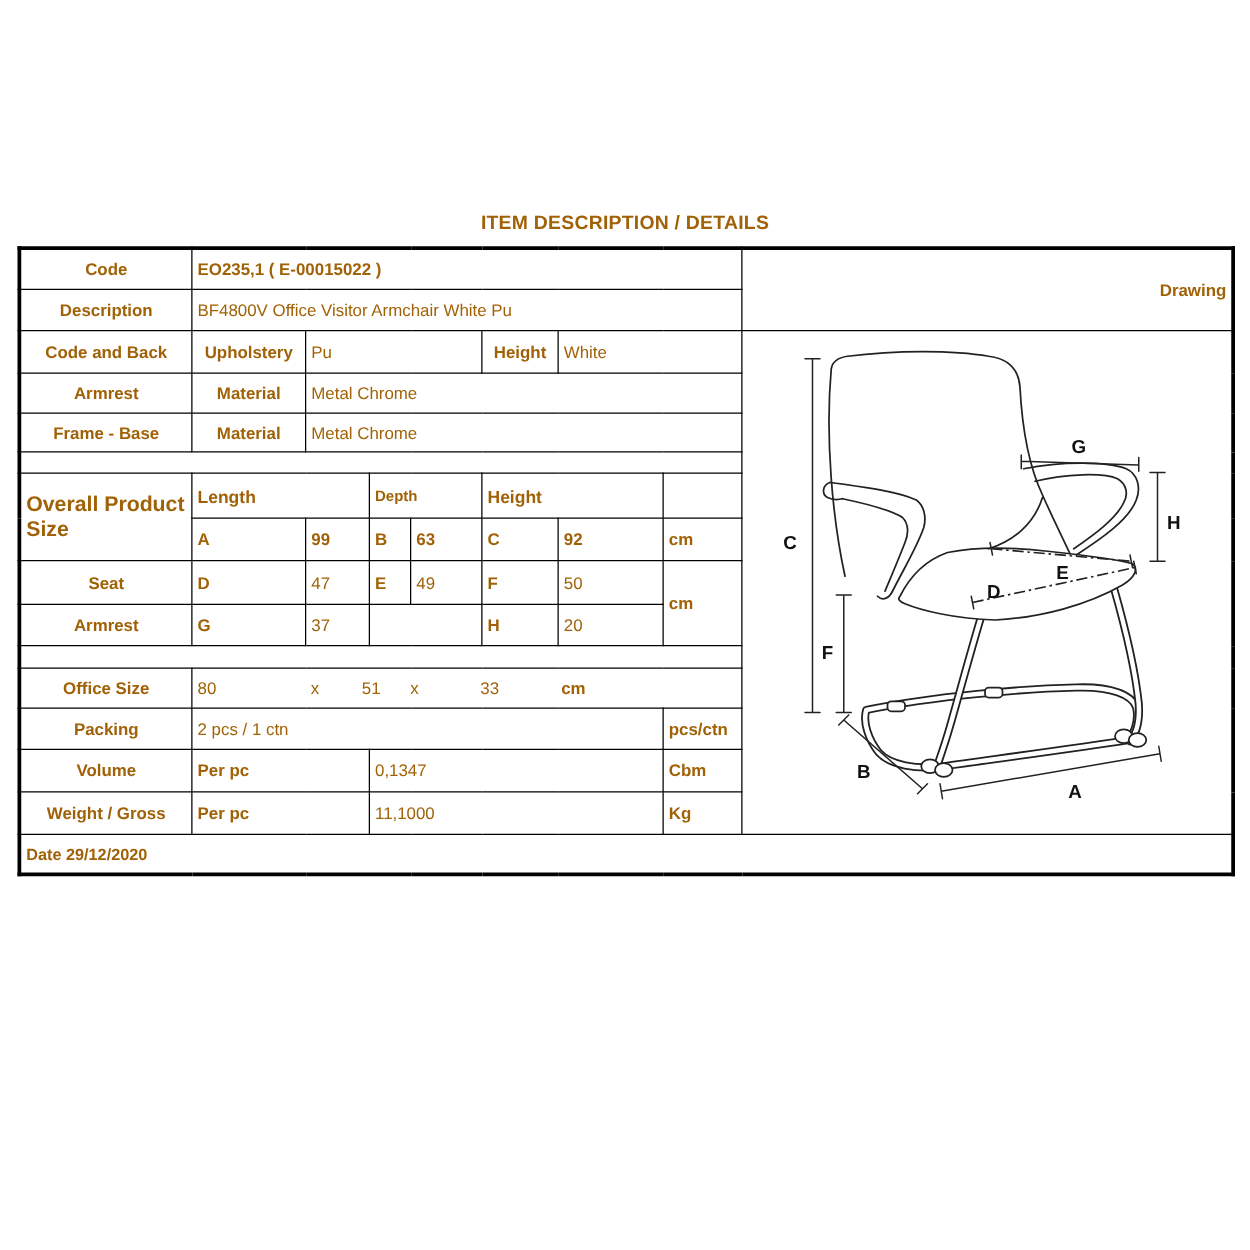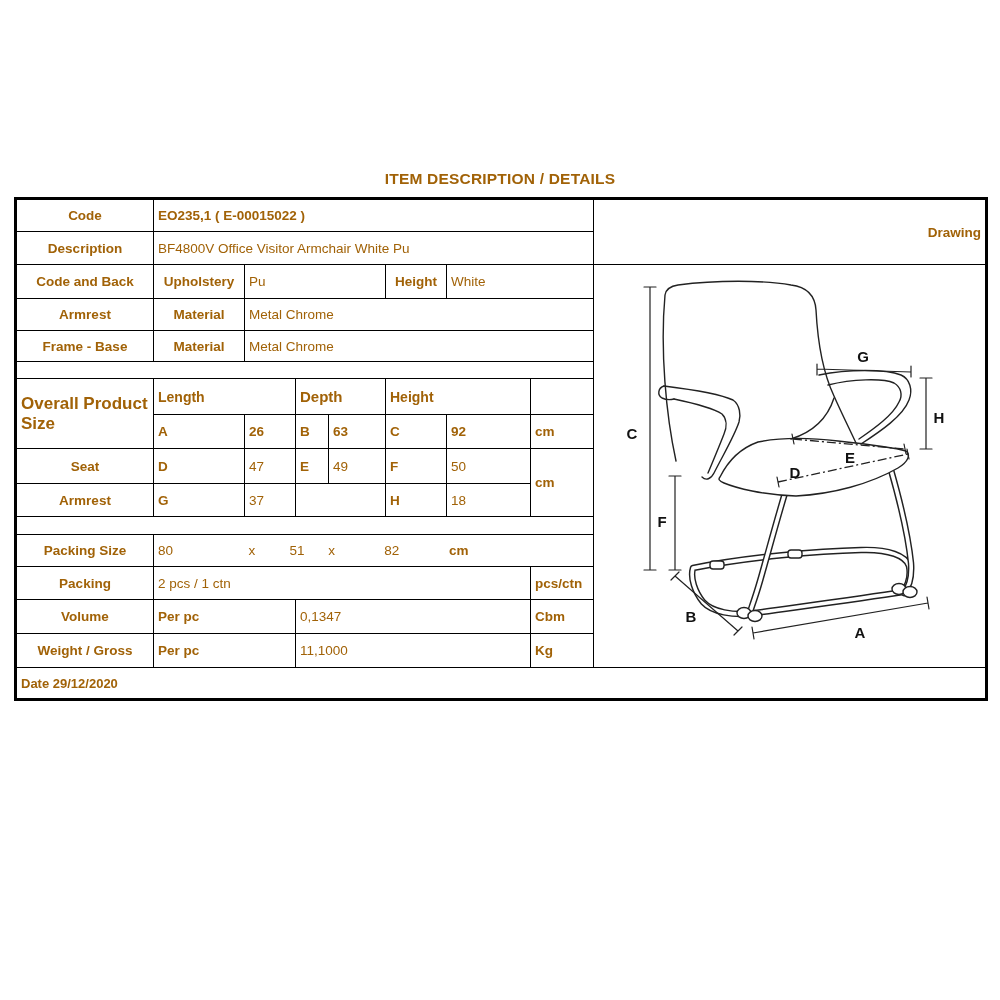--- a/index.html
+++ b/index.html
@@ -150,28 +150,28 @@
         <td class="c" colspan="6">Metal Chrome</td>
       </tr>
 
       <tr style="height:17px">
         <td colspan="8"></td>
       </tr>
 
       <tr style="height:34px">
         <td class="yellow c b" rowspan="2" style="font-size:17px">Overall Product Size</td>
         <td class="yellow c b" colspan="2" style="font-size:14px">Length</td>
-        <td class="yellow c b" colspan="2" style="font-size:15px">Depth</td>
+        <td class="yellow c b" colspan="2" style="font-size:12px">Depth</td>
         <td class="yellow c b" colspan="2" style="font-size:14px">Height</td>
         <td class="yellow"></td>
       </tr>
 
       <tr style="height:34px">
         <td class="yellow c b">A</td>
-        <td class="yellow c b">26</td>
+        <td class="yellow c b">99</td>
         <td class="yellow c b">B</td>
         <td class="yellow c b">63</td>
         <td class="yellow c b">C</td>
         <td class="yellow c b">92</td>
         <td class="yellow unit">cm</td>
       </tr>
 
       <tr style="height:33px">
         <td class="lbl">Seat</td>
         <td class="c b">D</td>
@@ -182,36 +182,36 @@
         <td class="c">50</td>
         <td class="unit" rowspan="2">cm</td>
       </tr>
 
       <tr style="height:33px">
         <td class="lbl">Armrest</td>
         <td class="c b">G</td>
         <td class="c">37</td>
         <td colspan="2"></td>
         <td class="c b">H</td>
-        <td class="c">18</td>
+        <td class="c">20</td>
       </tr>
 
       <tr style="height:18px">
         <td colspan="8" class="gray"></td>
       </tr>
 
       <tr style="height:32px">
-        <td class="lbl">Packing Size</td>
+        <td class="lbl">Office Size</td>
         <td colspan="7">
           <div class="psize">
             <span>80</span>
             <span>x</span>
             <span>51</span>
             <span>x</span>
-            <span>82</span>
+            <span>33</span>
             <span class="b">cm</span>
           </div>
         </td>
       </tr>
 
       <tr style="height:33px" class="gray">
         <td class="lbl">Packing</td>
         <td class="c" colspan="6">2 pcs / 1 ctn</td>
         <td class="unit">pcs/ctn</td>
       </tr>

